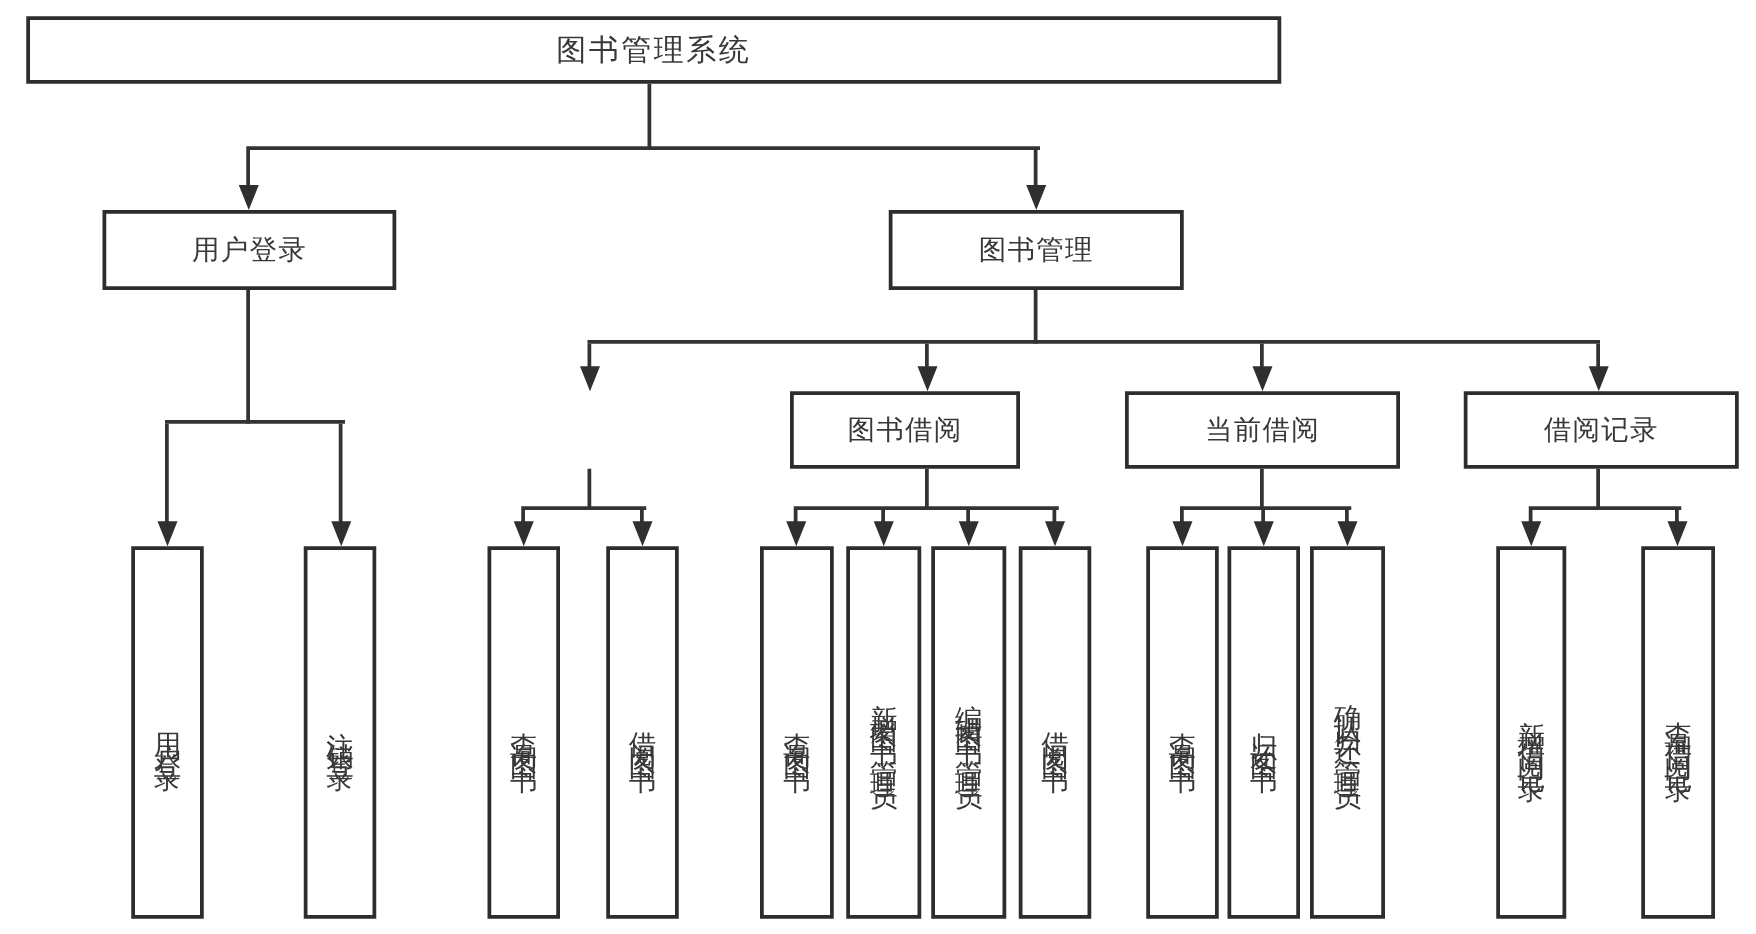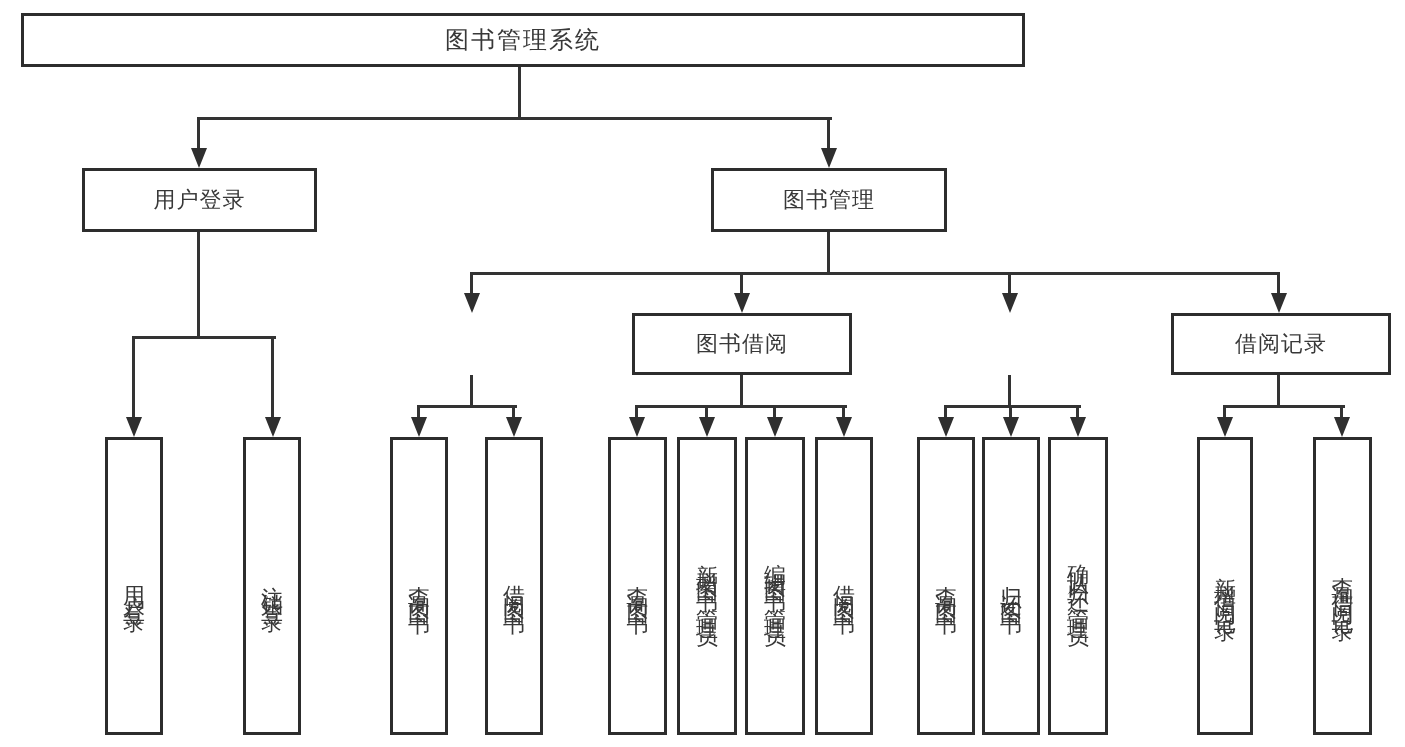--- a/index.html
+++ b/index.html
@@ -97,22 +97,25 @@
   <div class="hline" style="left:470px;  top:272px; width:810px;"></div>
   <div class="vline" style="left:470px;  top:275px; height:20px;"></div>
   <div class="vline" style="left:740px;  top:275px; height:20px;"></div>
   <div class="vline" style="left:1008px; top:275px; height:20px;"></div>
   <div class="vline" style="left:1277px; top:275px; height:20px;"></div>
   <div class="arrow" style="left:464px;  top:293px;"></div>
   <div class="arrow" style="left:734px;  top:293px;"></div>
   <div class="arrow" style="left:1002px; top:293px;"></div>
   <div class="arrow" style="left:1271px; top:293px;"></div>
 
-  <div class="node h-label" style="left:632px; top:313px; width:220px; height:62px;align-items:center;">
+  <div class="node h-label" style="left:632px; top:313px; width:184px; height:62px;align-items:center;">
     <span>图书借阅</span>
+  </div>
+  <div class="node h-label" style="left:900px; top:313px; width:220px; height:62px;">
+    <span>当前借阅</span>
   </div>
   <div class="node h-label" style="left:1171px; top:313px; width:220px; height:62px;">
     <span>借阅记录</span>
   </div>
 
   <div class="vline" style="left:470px; top:375px; height:33px;"></div>
   <div class="hline" style="left:417px; top:405px; width:100px;"></div>
   <div class="vline" style="left:417px; top:408px; height:12px;"></div>
   <div class="vline" style="left:512px; top:408px; height:12px;"></div>
   <div class="arrow" style="left:411px; top:417px;"></div>

